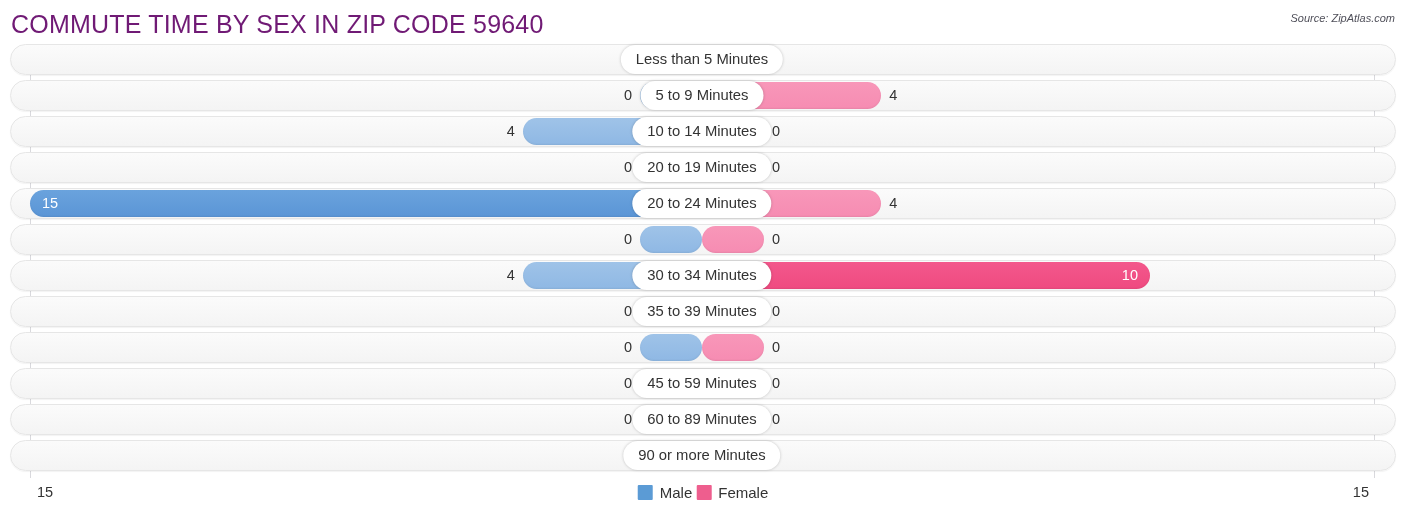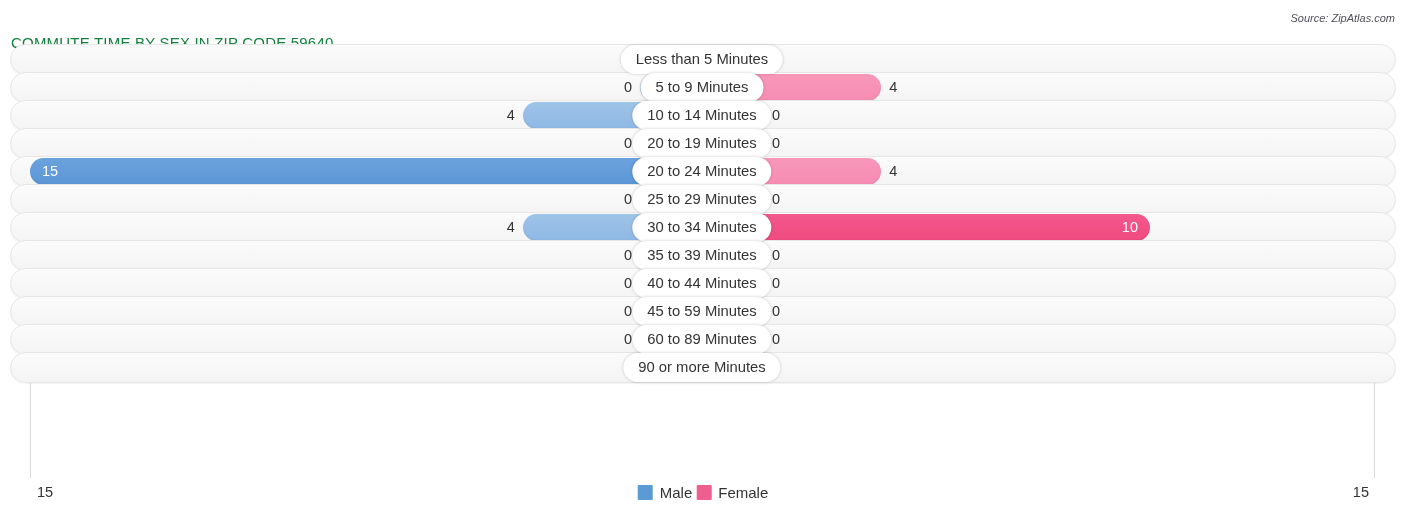--- a/index.html
+++ b/index.html
@@ -17,25 +17,24 @@
 
   
   .header {
     position: relative;
     height: 44px;
   }
   .chart-title {
     position: absolute;
     left: 11px;
     top: 10px;
-    font-size: 15px;
-    color: #15803d;
+    font-size: 25px;
+    color: #701a75;
     letter-spacing: .2px;
     white-space: nowrap;
-    margin-top: 24px;
   }
   .source {
     position: absolute;
     right: 11px;
     top: 12px;
     font-size: 11px;
     font-style: italic;
     color: #50505a;
     white-space: nowrap;
   }
@@ -58,21 +57,21 @@
   .rows {
     position: absolute;
     left: 0;
     top: 0;
     right: 0;
   }
 
   .row {
     position: relative;
     height: 14px;
-    margin-bottom: 14px;
+    margin-bottom: 22px;
   }
   
   .track {
     position: absolute;
     left: 10px;
     right: 10px;
     top: 0;
     height: 31px;
     border-radius: 16px;
     background: linear-gradient(#fbfbfb, #f4f4f4);
@@ -247,21 +246,20 @@
           <div class="cat-pill">20 to 24 Minutes</div>
         </div>
       </div>
       <div class="row">
         <div class="track"></div>
         <div class="inner">
           <div class="bar bar-male" style="left: 610px; width: 62px;"></div>
           <div class="bar bar-female" style="left: 672px; width: 62px;"></div>
           <div class="val val-male" style="left: 542px; width: 60px;">0</div>
           <div class="val val-female" style="left: 742px; width: 60px;">0</div>
-          <div class="cat-pill">25 to 29 Minutes</div>
         </div>
       </div>
       <div class="row">
         <div class="track"></div>
         <div class="inner">
           <div class="bar bar-male" style="left: 492.8px; width: 179.2px;"></div>
           <div class="bar bar-female is-max" style="left: 672px; width: 448px;"></div>
           <div class="val val-male" style="left: 424.8px; width: 60px;">4</div>
           <div class="val val-female inside" style="left: 1048px; text-align: right; width: 60px;">10</div>
           <div class="cat-pill">30 to 34 Minutes</div>
@@ -277,21 +275,20 @@
           <div class="cat-pill">35 to 39 Minutes</div>
         </div>
       </div>
       <div class="row">
         <div class="track"></div>
         <div class="inner">
           <div class="bar bar-male" style="left: 610px; width: 62px;"></div>
           <div class="bar bar-female" style="left: 672px; width: 62px;"></div>
           <div class="val val-male" style="left: 542px; width: 60px;">0</div>
           <div class="val val-female" style="left: 742px; width: 60px;">0</div>
-          <div class="cat-pill">40 to 44 Minutes</div>
         </div>
       </div>
       <div class="row">
         <div class="track"></div>
         <div class="inner">
           <div class="bar bar-male" style="left: 610px; width: 62px;"></div>
           <div class="bar bar-female" style="left: 672px; width: 62px;"></div>
           <div class="val val-male" style="left: 542px; width: 60px;">0</div>
           <div class="val val-female" style="left: 742px; width: 60px;">0</div>
           <div class="cat-pill">45 to 59 Minutes</div>

